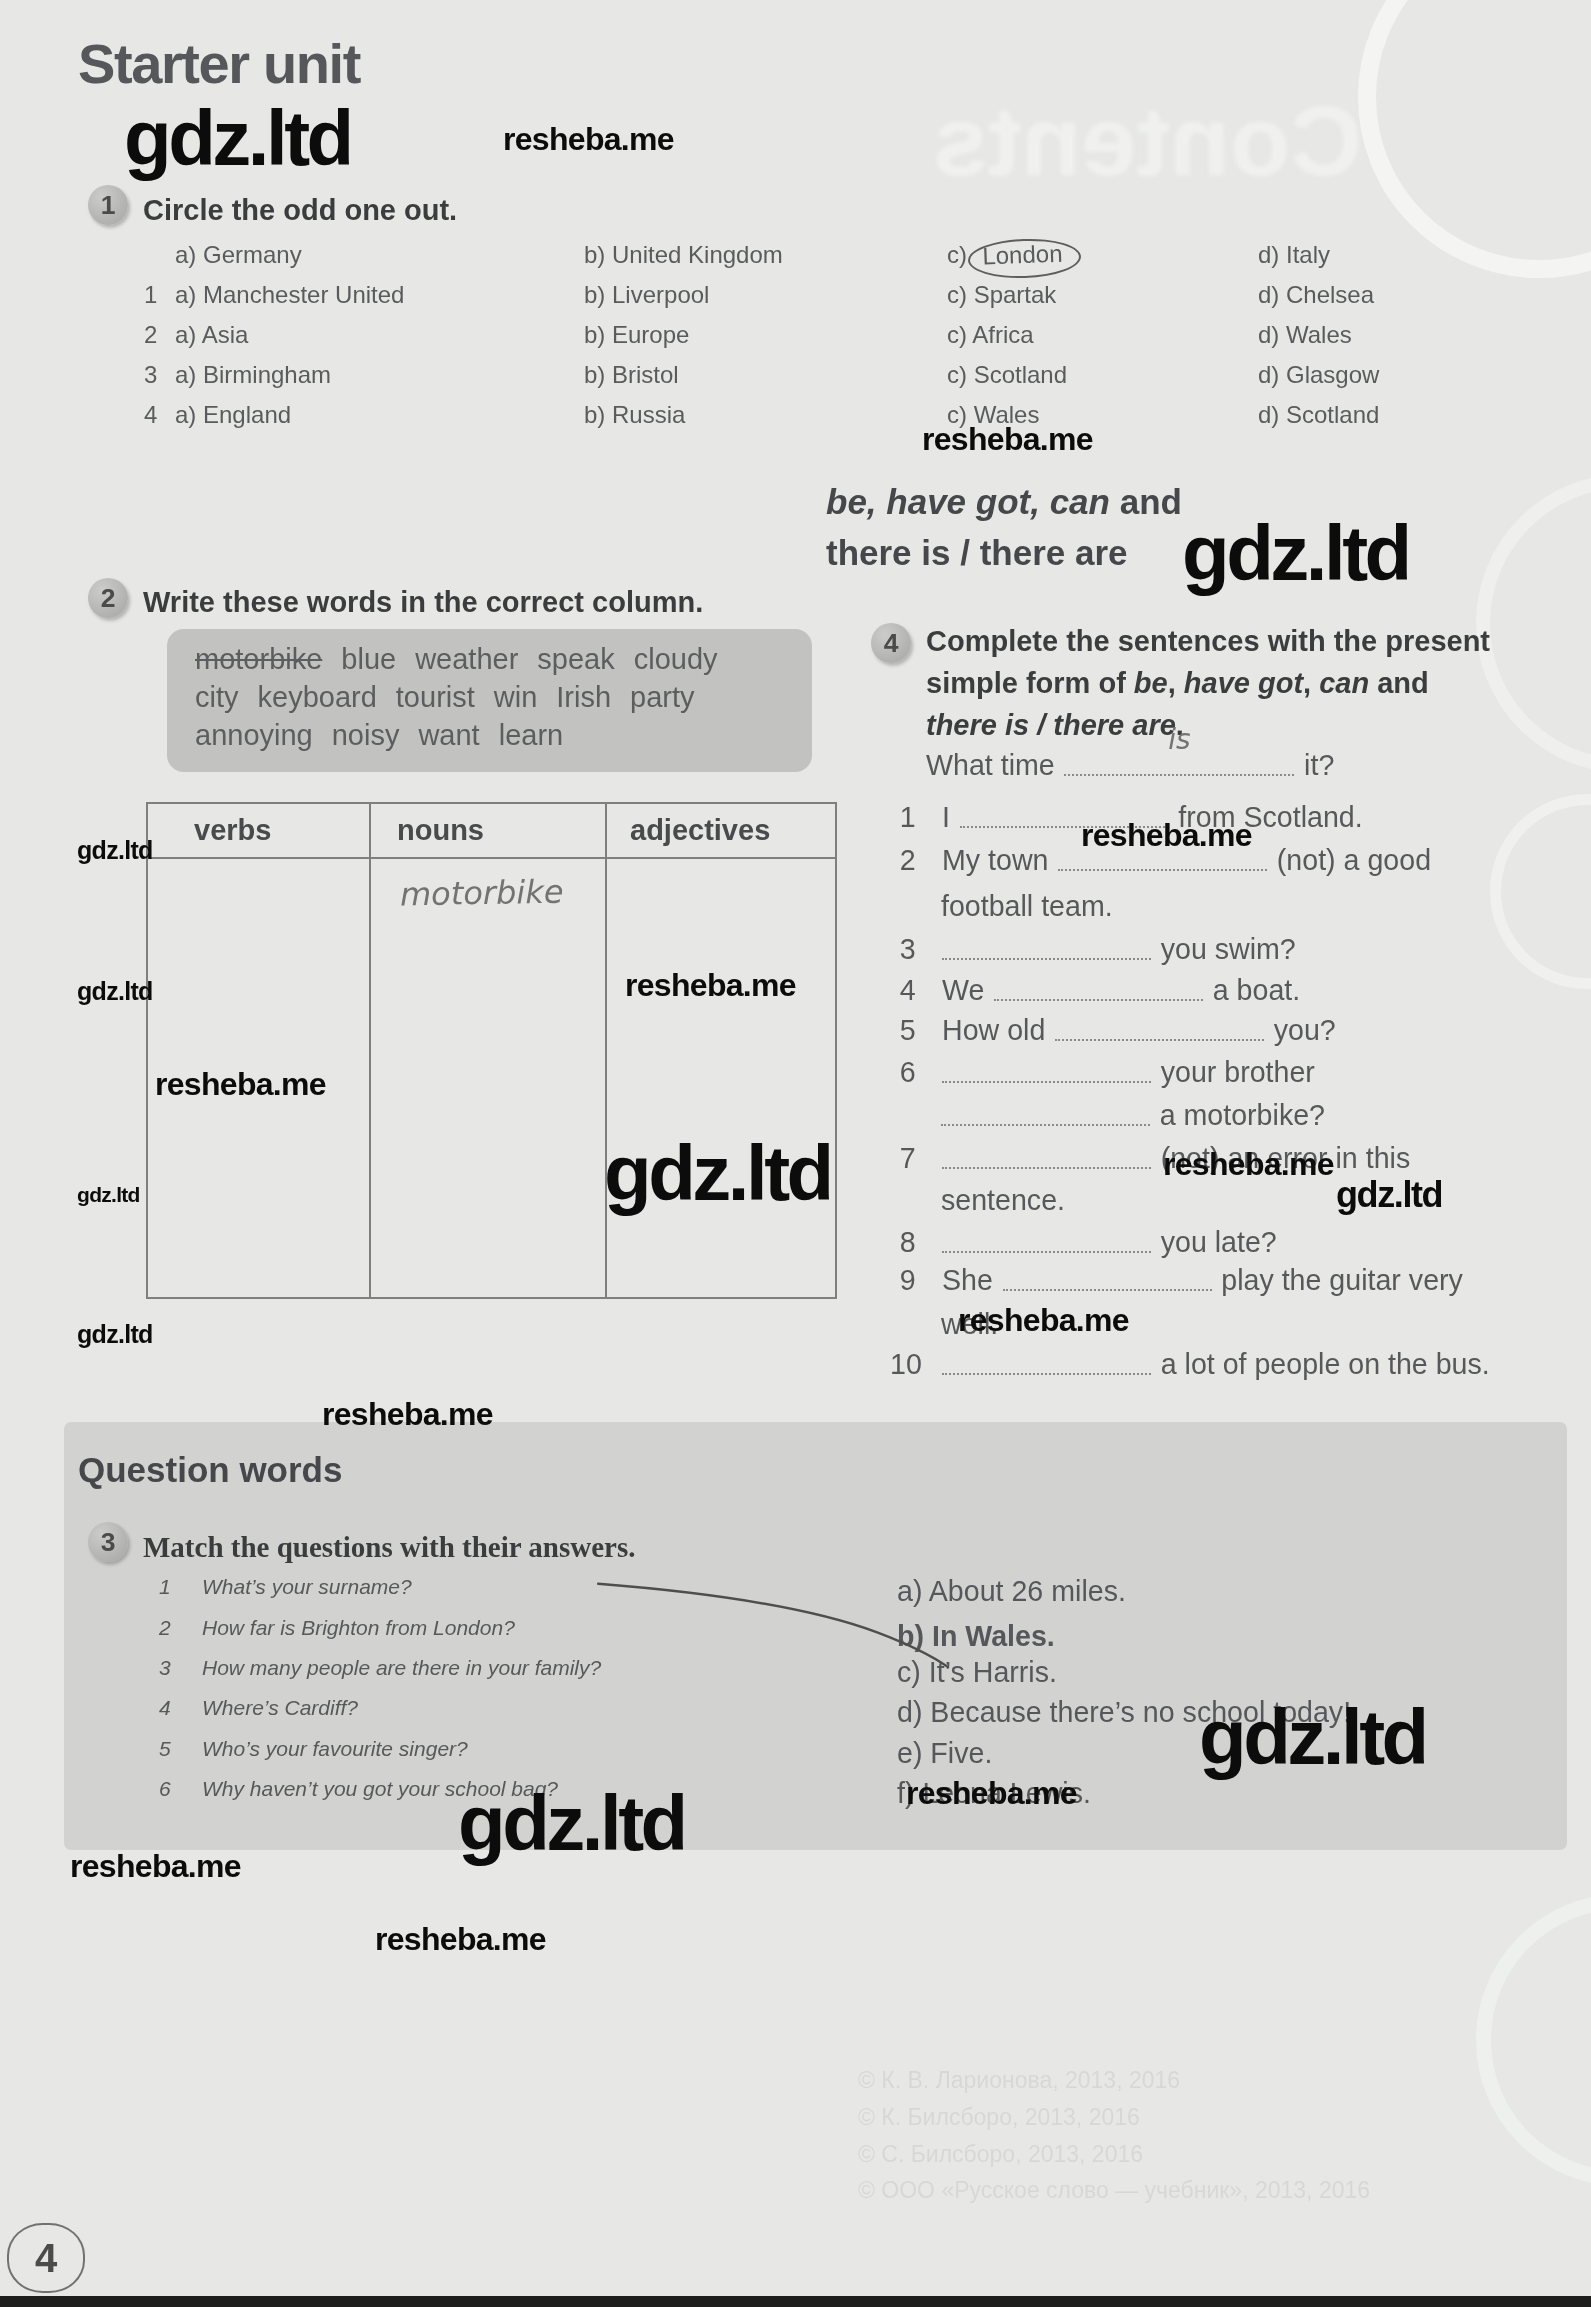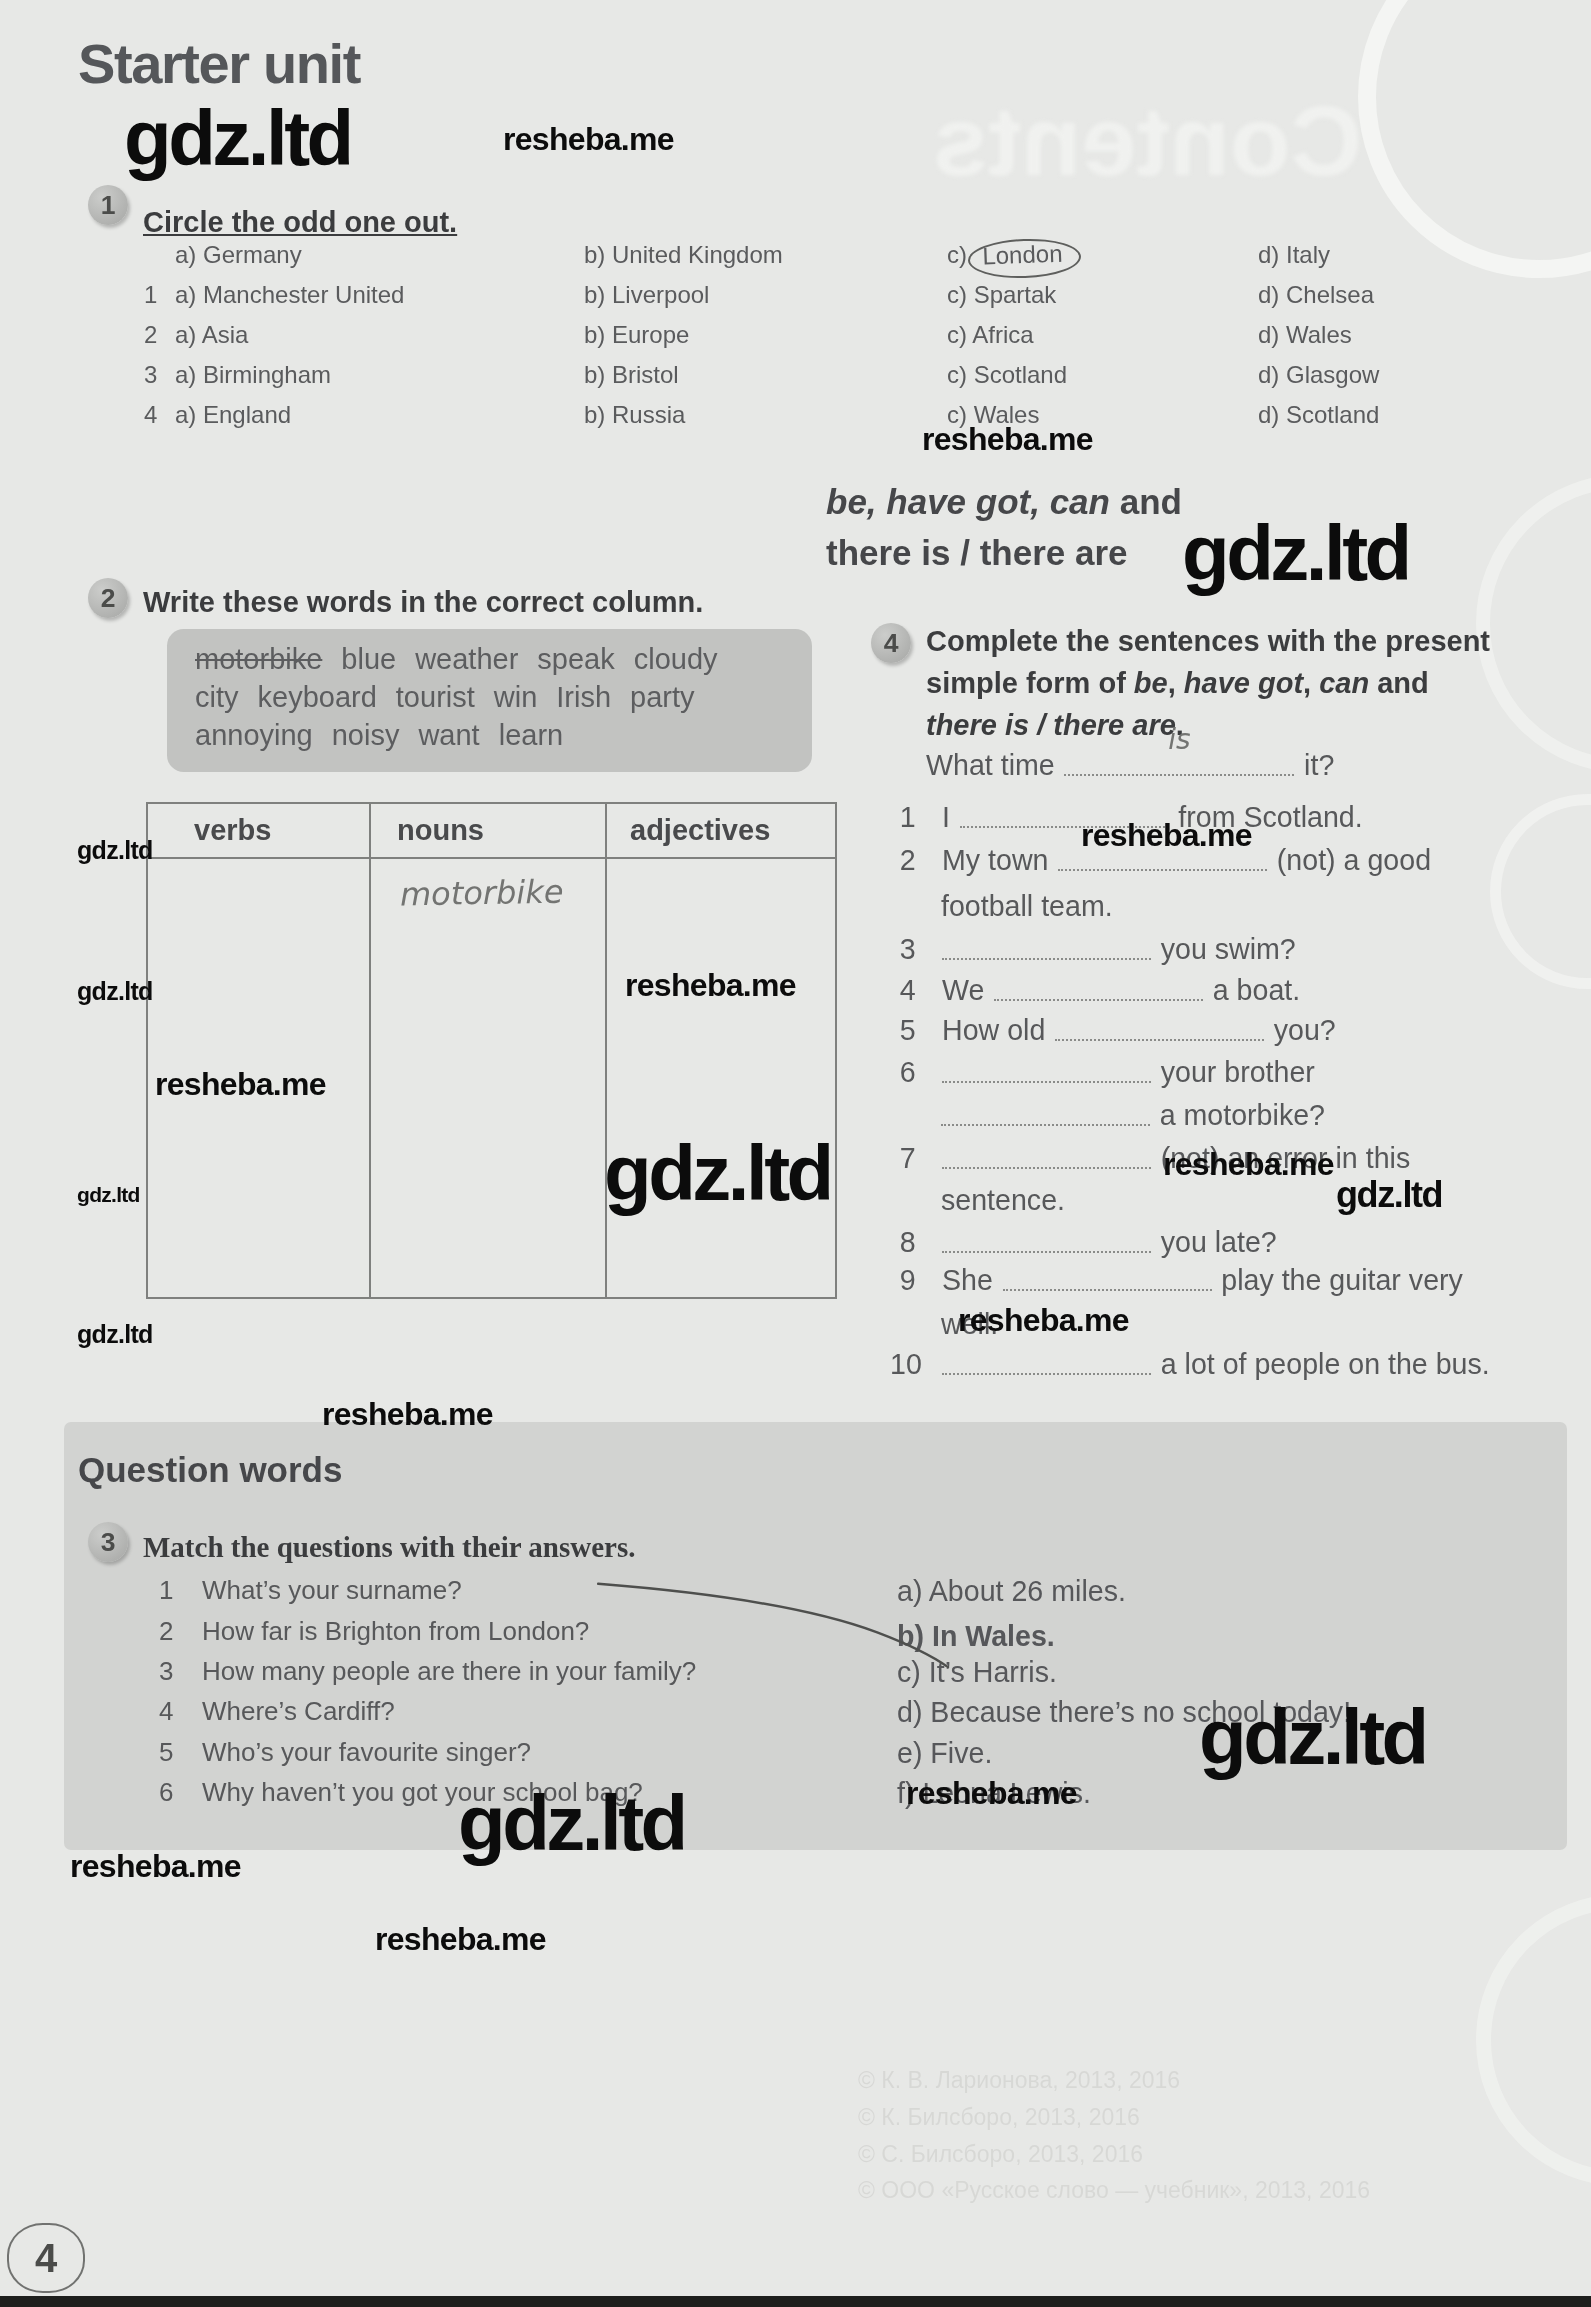--- a/index.html
+++ b/index.html
@@ -70,22 +70,22 @@
   .x4c{ left:941px; }
   .x4n{ display:inline-block; width:52px; padding-left:9.7px; }
   .x4n.wide{ padding-left:0; }
   .pre{ margin-right:9.7px; } .post{ margin-left:9.7px; }
   .bl{ display:inline-block; height:24px; border-bottom:2.8px dotted #8a8b89; vertical-align:-1.4px; }
   .w300{ width:209px; } .w330{ width:230px; }
   .rel{ position:relative; }
   .ans{ position:absolute; left:0; right:0; top:-29px; text-align:center; font-size:28px; }
   
   .band{ position:absolute; left:64px; top:1422px; width:1503px; height:428px; background:#d2d3d1; border-radius:7px; }
-  .q3{ position:absolute; left:159px; font-size:26px; color:#56575
-9; white-space:nowrap; }
+  .q3{ position:absolute; left:159px; font-size:21px; color:#56575
+9; white-space:nowrap;font-style:italic; }
   .q3n{ display:inline-block; width:43px; }
   .a3{ position:absolute; left:897px; font-size:28.6px; color:#56575a; white-space:nowrap; }
   .match{ position:absolute; left:585px; top:1563px; }
   
   .pagenum{
     position:absolute; left:7px; top:2223px; width:78px; height:70px;
     border:2.8px solid #717270; border-radius:46%;
     display:flex; align-items:center; justify-content:center;
     font-size:40px; font-weight:700; color:#4b4c4a;
   }
@@ -98,21 +98,21 @@
 
   <div class="ghost-contents">Contents</div>
   <div class="gcircle gc1"></div>
   <div class="gcircle gc2"></div>
   <div class="gcircle gc3"></div>
   <div class="gcircle gc4"></div>
 
   <div class="title">Starter unit</div>
 
   <div class="badge" style="left:88px; top:185px;">1</div>
-  <div class="instr" style="left:143px; top:206px;text-decoration:underline;">Circle the odd one out.</div>
+  <div class="instr" style="left:143px; top:194px;">Circle the odd one out.</div>
 
   <div class="x1rows">
     <div class="x1row">
       <span class="c-num"></span>
       <span class="c-a">a) Germany</span>
       <span class="c-b">b) United Kingdom</span>
       <span class="c-c"><span>c)</span><span class="oval"><span>London</span></span></span>
       <span class="c-d">d) Italy</span>
     </div>
     <div class="x1row">

